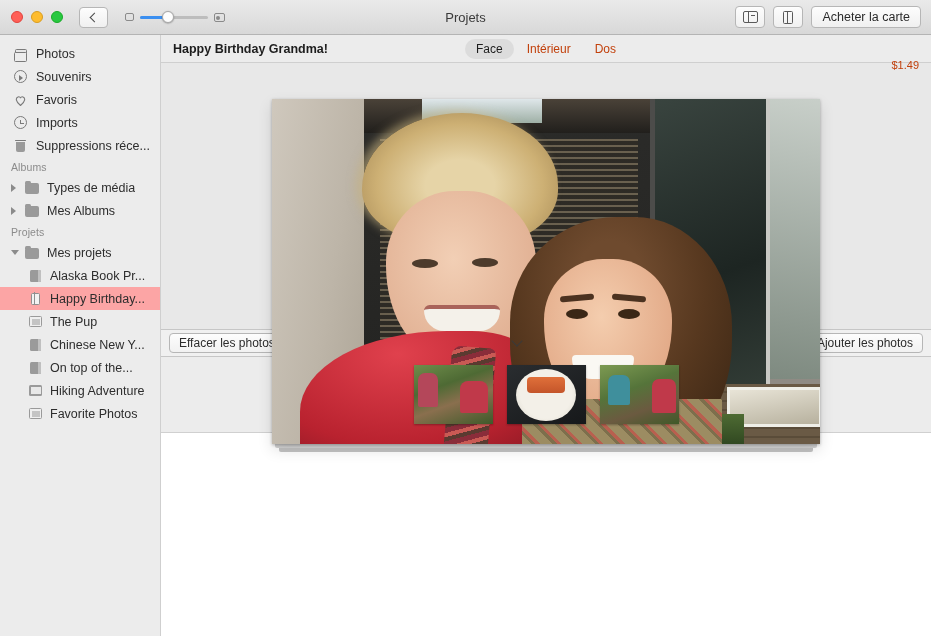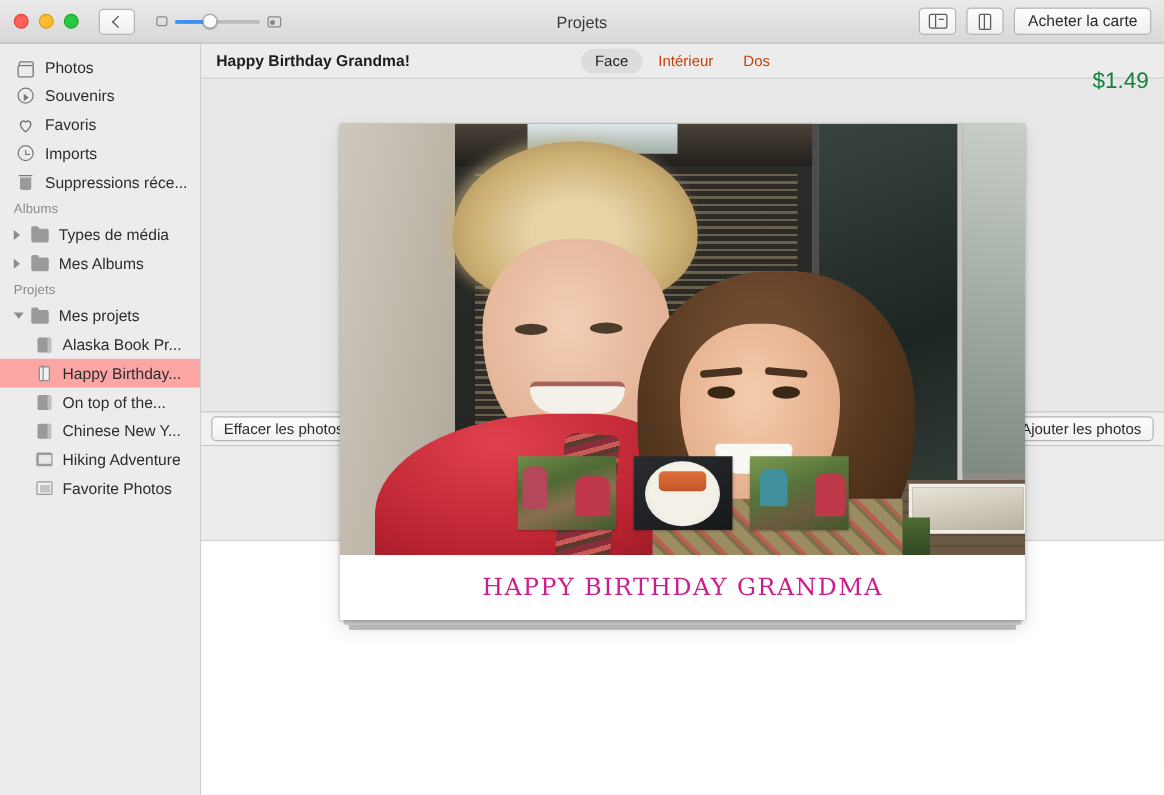--- a/index.html
+++ b/index.html
@@ -175,21 +175,21 @@
   .segs {
     position: absolute; left: 0; right: 0;
     display: flex; justify-content: center; gap: 2px;
     pointer-events: none;
   }
   .seg {
     font-size: 12px; color: #c2410c;
     padding: 3px 11px; border-radius: 11px; pointer-events: auto;
   }
   .seg.active { background: #dcdcdc; color: #1d1d1d; }
-  .price { margin-left: auto; font-size: 18px; color: #15803d; margin-top: 32px; }
+  .price { margin-left: auto; font-size: 11px; color: #c2410c; margin-top: 32px; }
 
   
   .stage { flex: 1; position: relative; display: flex; align-items: flex-start; justify-content: center; padding-top: 36px; min-height:0; }
 
   .card-wrap { position: relative; width: 548px; }
   .card-shadow2 { position:absolute; left:7px; right:7px; bottom:-8px; height:8px; background:#c3c3c3; border-radius:0 0 2px 2px; }
   .card-shadow1 { position:absolute; left:3px; right:3px; bottom:-4px; height:6px; background:#d5d5d5; border-radius:0 0 2px 2px; }
   .card {
     position: relative; width: 548px; background:#fff;
     box-shadow: 0 1px 3px rgba(0,0,0,.28), 0 6px 14px rgba(0,0,0,.12);
@@ -441,29 +441,35 @@
         <span class="sb-label">Alaska Book Pr...</span>
       </div>
       <div class="sb-item sub selected">
         <span class="sb-ico">
             <span class="g-cardp"></span>
           </span>
         <span class="sb-label">Happy Birthday...</span>
       </div>
       <div class="sb-item sub">
         <span class="sb-ico">
+            <span class="g-slide"></span>
+          </span>
+        <span class="sb-label">The Pup</span>
+      </div>
+      <div class="sb-item sub">
+        <span class="sb-ico">
             <span class="g-book"></span>
           </span>
+        <span class="sb-label">Chinese New Y...</span>
+      </div>
+      <div class="sb-item sub">
+        <span class="sb-ico">
+            <span class="g-book"></span>
+          </span>
         <span class="sb-label">On top of the...</span>
-      </div>
-      <div class="sb-item sub">
-        <span class="sb-ico">
-            <span class="g-book"></span>
-          </span>
-        <span class="sb-label">Chinese New Y...</span>
       </div>
       <div class="sb-item sub">
         <span class="sb-ico">
             <span class="g-print"></span>
           </span>
         <span class="sb-label">Hiking Adventure</span>
       </div>
       <div class="sb-item sub">
         <span class="sb-ico">
             <span class="g-slide"></span>
@@ -510,23 +516,20 @@
               <div class="ph-gr-scarf"></div>
               <div class="ph-gd-hair"></div>
               <div class="ph-gd-face"></div>
               <div class="ph-gd-brow1"></div>
               <div class="ph-gd-brow2"></div>
               <div class="ph-gd-eye1"></div>
               <div class="ph-gd-eye2"></div>
               <div class="ph-gd-smile"></div>
               <div class="ph-gd-body"></div>
             </div>
-            <div class="caption-band">
-              <div class="caption">HAPPY BIRTHDAY GRANDMA</div>
-            </div>
           </div>
         </div>
       </div>
 
       <div class="options-row">
         <div class="options-tab">Options</div>
       </div>
 
       <div class="bottombar">
         <div class="bbtn">Effacer les photos placées</div>

